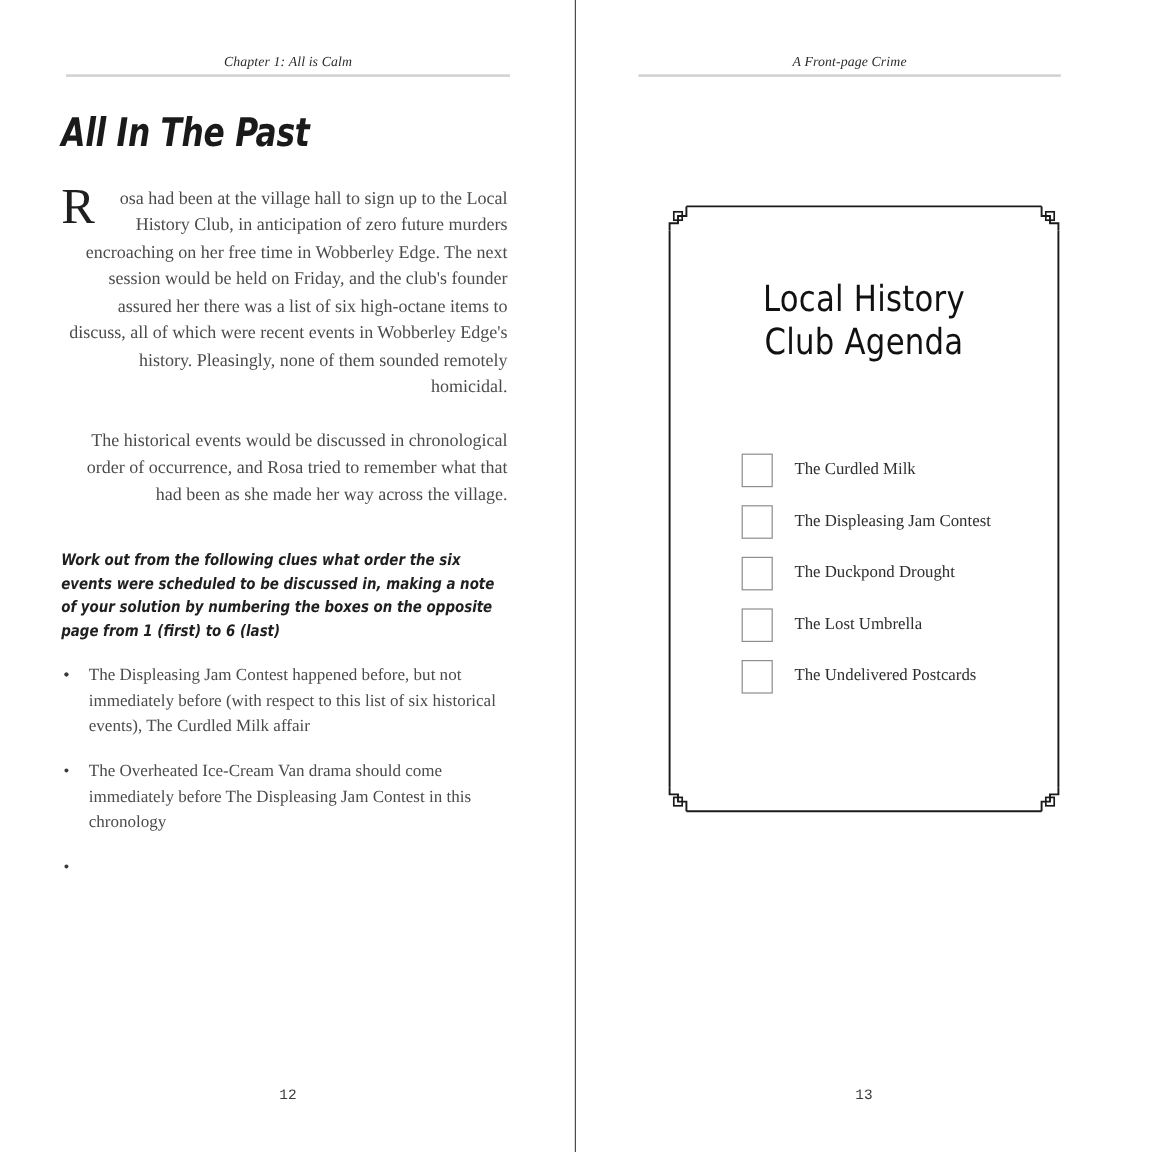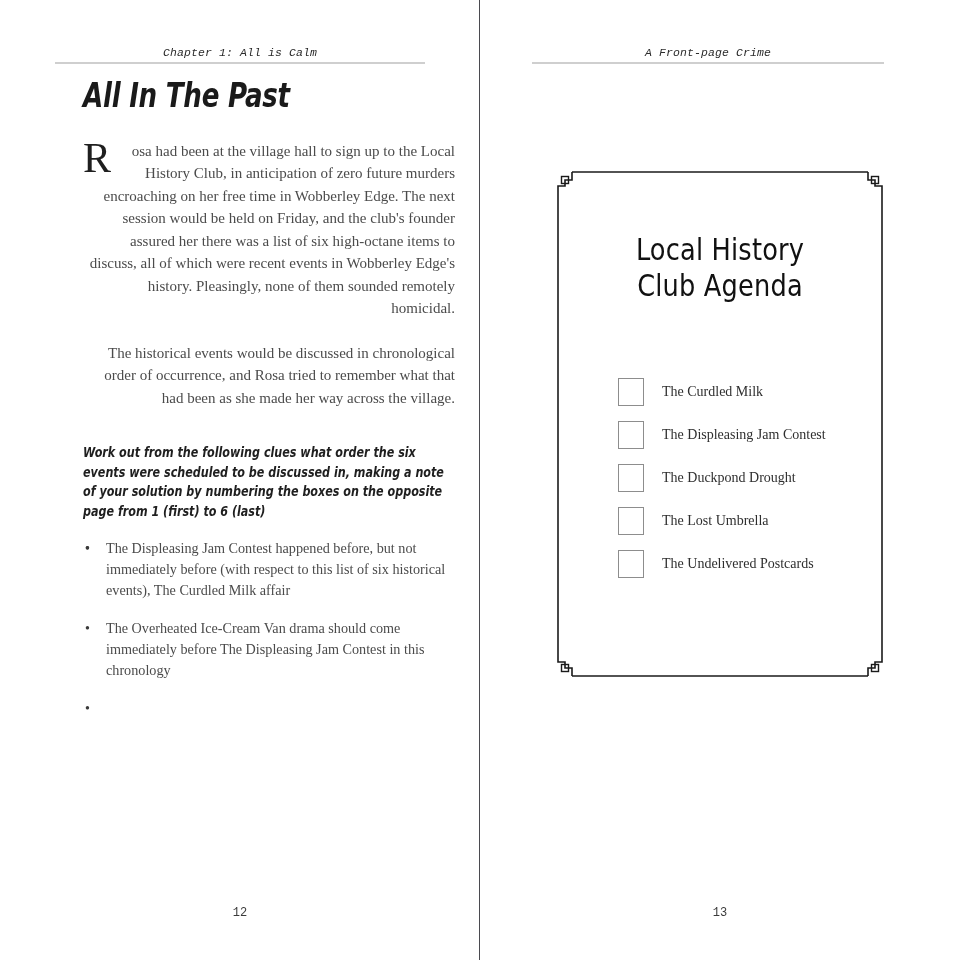--- a/index.html
+++ b/index.html
@@ -38,21 +38,21 @@
     box-sizing: border-box;
   }
 
   
   .running-head {
     position: absolute;
     top: 46px;
     left: 55px;
     right: 55px;
     text-align: center;
-    font-family: Liberation Mono, monospace;
+    font-family: Liberation Serif, serif;
     font-style: italic;
     font-size: 11.5px;
     color: #2b2b2b;
     letter-spacing: 0.1px;
   }
   .head-rule {
     position: absolute;
     top: 62px;
     left: 55px;
     right: 55px;
@@ -72,23 +72,22 @@
     font-family: Liberation Mono, monospace;
     font-size: 12px;
     color: #3a3a3a;
   }
   .page-left .folio { padding-right: 0px; }
 
   
   .content-left {
     position: absolute;
     left: 51px;
-    top: 79px;
+    top: 94px;
     width: 372px;
-    margin-left: 32px;
   }
 
   .chapter-title {
     font-family: "DejaVu Sans Condensed", "Liberation Sans Narrow", "Liberation Sans", sans-serif;
     font-weight: bold;
     font-style: italic;
     font-size: 33px;
     line-height: 1.05;
     color: #1a1a1a;
     letter-spacing: -0.3px;

